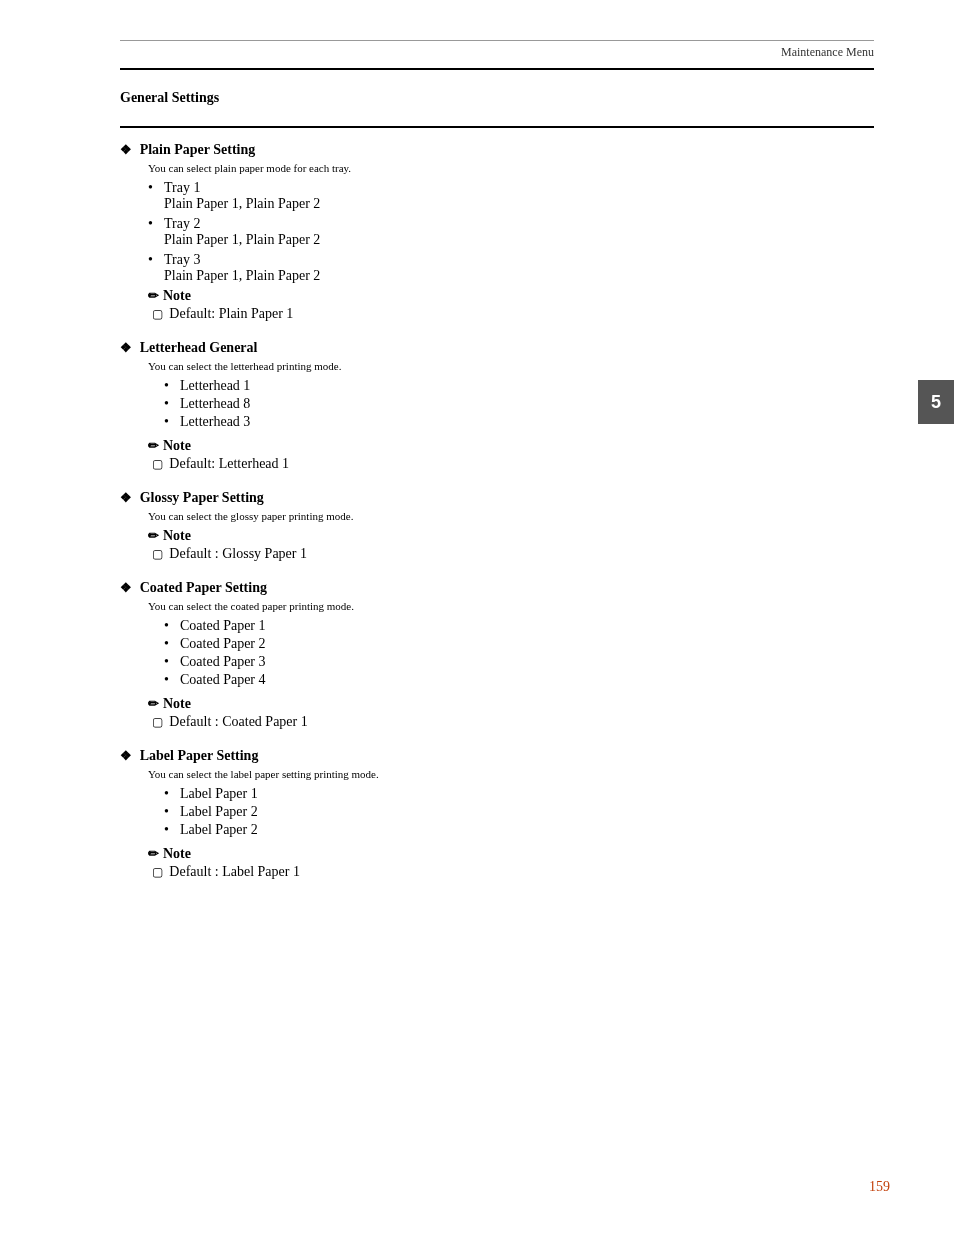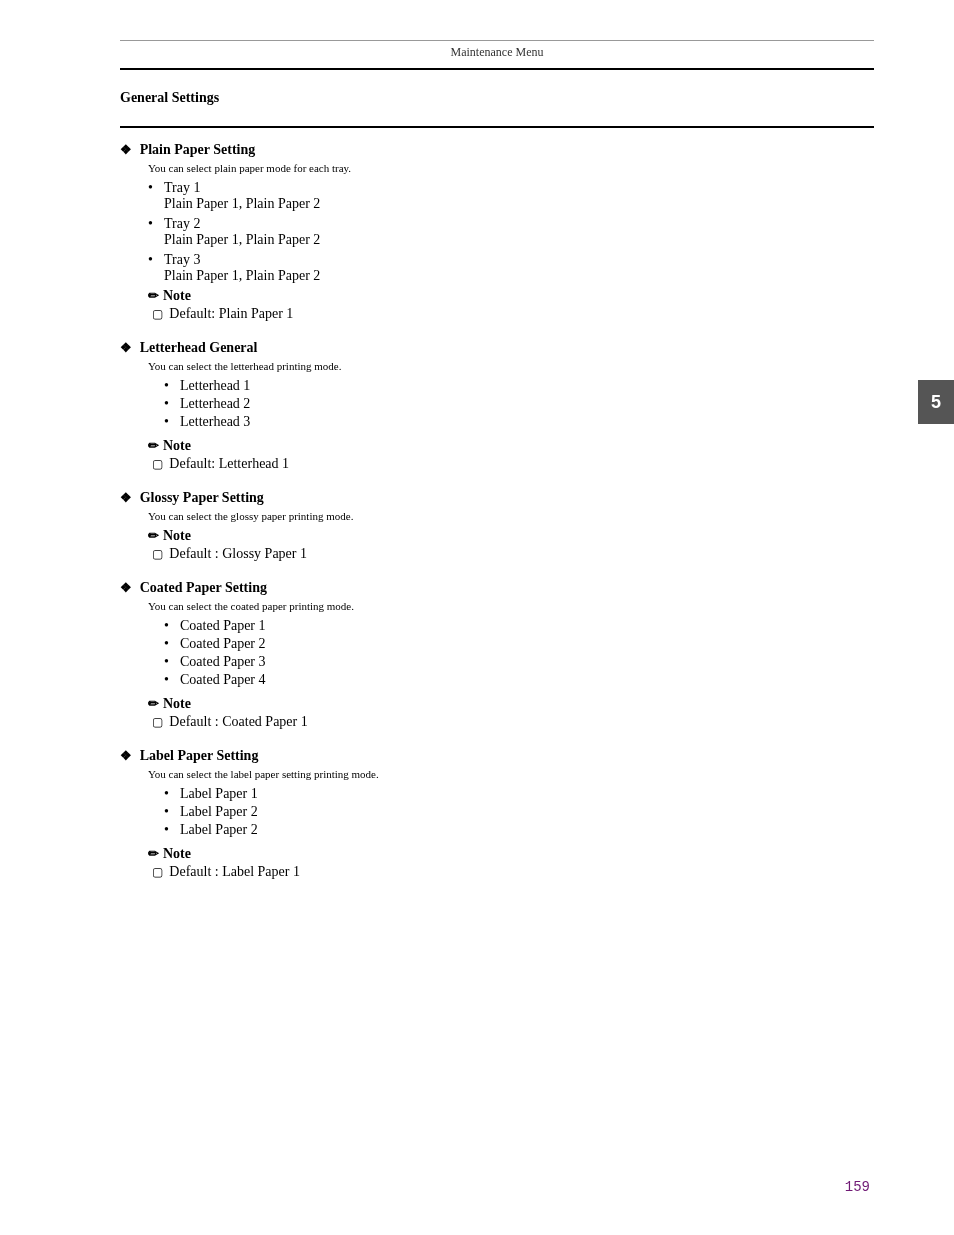--- a/index.html
+++ b/index.html
@@ -20,21 +20,21 @@
       width: 954px;
       min-height: 1235px;
       padding: 40px 80px 60px 120px;
       position: relative;
     }
     .top-rule {
       border-top: 1px solid #999;
       margin-bottom: 4px;
     }
     .header-right {
-      text-align: center;
+      text-align: right;
       font-size: 12px;
       color: #333;
       margin-bottom: 8px;
     }
     .section-title-bar {
       border-top: 2px solid #000;
       border-bottom: 2px solid #000;
       padding: 20px 0;
       margin-bottom: 14px;
     }
@@ -116,24 +116,23 @@
       display: flex;
       align-items: center;
       justify-content: center;
       font-size: 18px;
       font-weight: bold;
       font-family: Arial, sans-serif;
     }
     .page-number {
       position: absolute;
       bottom: 40px;
-      right: 84px;
-      font-size: 14px;
-      color: #701a75;
-      font-family: Liberation Mono, monospace;
+      right: 64px;
+      font-size: 14px;
+      color: #c2410c;
     }
     .tray-wrap {
       margin-left: 44px;
       margin-bottom: 4px;
     }
   </style>
 </head>
 <body>
 
 <div class="page">
@@ -185,21 +184,21 @@
   </div>
 
   <div class="subsection">
     <div class="subsection-title">
       <span class="diamond">❖</span>
       <span>Letterhead General</span>
     </div>
     <div class="subsection-desc">You can select the letterhead printing mode.</div>
     <ul class="bullet-list">
       <li>Letterhead 1</li>
-      <li>Letterhead 2</li>
+      <li>Letterhead 8</li>
       <li>Letterhead 3</li>
     </ul>
     <div class="note-block">
       <div class="note-title">
         <span class="note-icon">✏</span>
         <strong>Note</strong>
       </div>
       <div class="note-content">
         <span class="checkbox-icon">▢</span>
         <span>Default: Letterhead 1</span>

